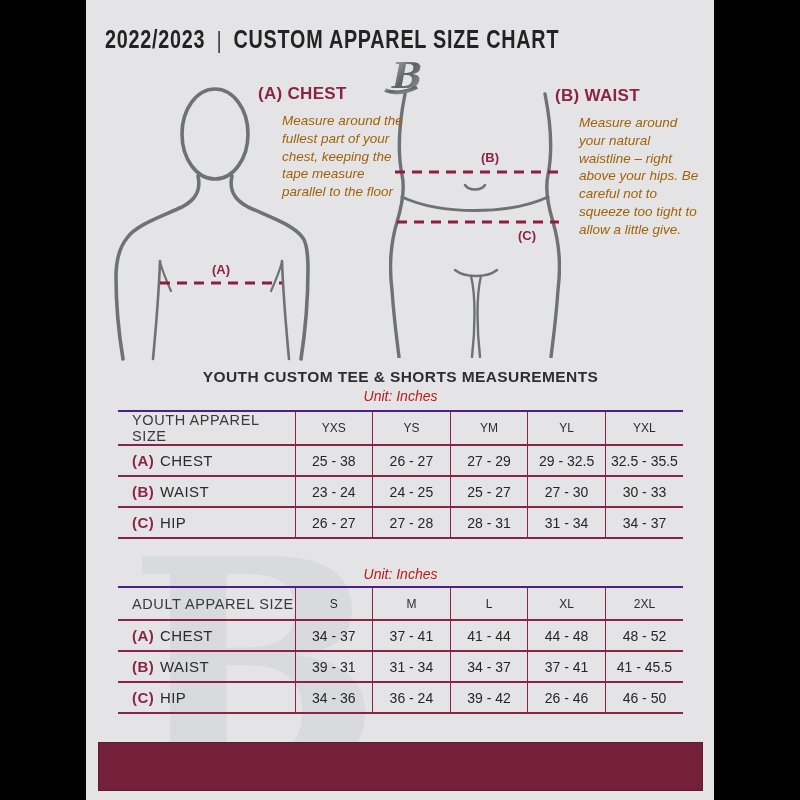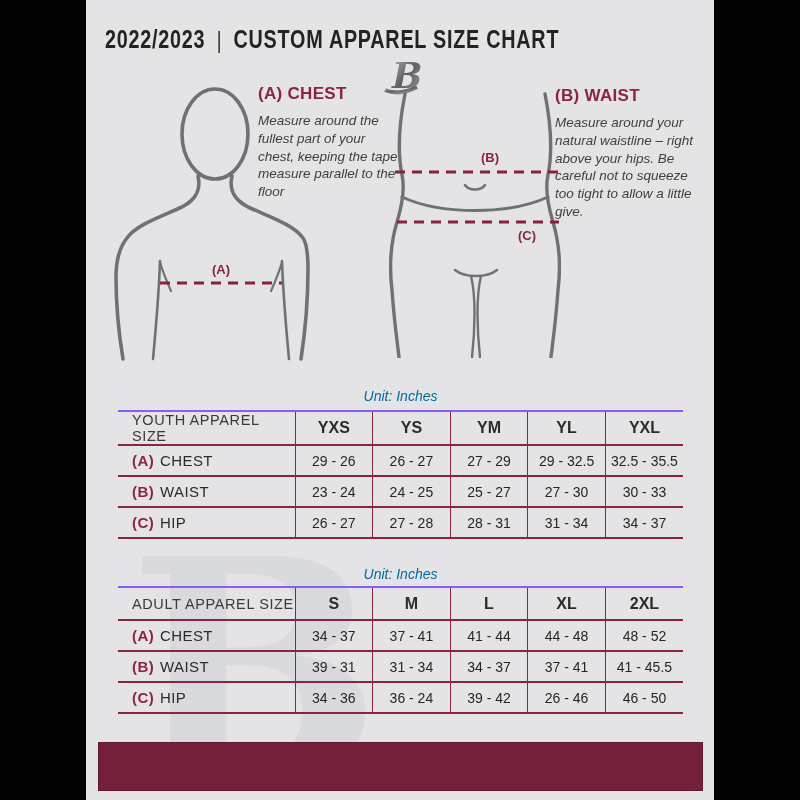--- a/index.html
+++ b/index.html
@@ -34,51 +34,51 @@
     letter-spacing: 1px; color: #232323;
   }
   .header-divider { font-weight: 400; font-size: 24px; color: #2e2e2e; }
   .brand-wrap { display: flex; align-items: center; gap: 9px; }
   
   .fig { position: absolute; z-index: 1; }
   .guide-block { position: absolute; z-index: 1; }
   .guide-heading { font-size: 17px; font-weight: bold; color: #8B2442; letter-spacing: .3px; }
   .guide-body {
     margin-top: 8px; font-size: 13.5px; font-style: italic;
-    color: #404040; line-height: 1.32; white-space: pre-line;
+    color: #a16207; line-height: 1.32; white-space: pre-line; margin-left: 24px;
   }
   .chest-block { left: 172px; top: 84px; width: 146px; }
   .waist-block { left: 469px; top: 86px; width: 147px; }
   .hips-block  { left: 469px; top: 220px; width: 154px; }
   
   .section-title {
     position: absolute; left: 32px; width: 565px; text-align: center;
     font-size: 15.5px; font-weight: bold; color: #2E2E2E; letter-spacing: .4px; z-index: 1;
   }
   .section-unit {
     position: absolute; left: 32px; width: 565px; text-align: center;
-    font-size: 14px; font-style: italic; color: #0369a1; z-index: 1;
+    font-size: 14px; font-style: italic; color: #b91c1c; z-index: 1;
   }
   .youth-title { top: 368px; } .youth-unit { top: 388px; }
   .adult-title { top: 546px; } .adult-unit { top: 566px; }
   
   .size-table {
     position: absolute; left: 32px; width: 565px;
     border-collapse: collapse; table-layout: fixed; z-index: 1;
   }
   .youth-table { top: 410px; }
   .adult-table { top: 586px; }
   .size-table col.first { width: 177px; }
   .size-table th, .size-table td {
-    border-top: 2px solid #8b5cf6; border-bottom: 2px solid #8B2442;
+    border-top: 2px solid #4c1d95; border-bottom: 2px solid #8B2442;
     height: 31px; vertical-align: middle;
   }
   .size-table thead th { height: 33px; }
   .size-table th:not(.c-first), .size-table td:not(.c-first) { border-left: 1.5px solid #8B2442; }
-  .size-table th.size-col { font-size: 16px; font-weight: bold; color: #2B2B2B; text-align: center; }
+  .size-table th.size-col { font-size: 12px; font-weight: normal; color: #2B2B2B; text-align: center; }
   .size-table th.c-first {
     text-align: left; padding-left: 14px; font-weight: 400;
     font-size: 14.5px; letter-spacing: .6px; color: #3A3A3A;
   }
   .size-table td.c-first {
     text-align: left; padding-left: 14px; font-size: 15px;
     letter-spacing: .4px; color: #2B2B2B;
   }
   .pfx { color: #8B2442; font-weight: bold; margin-right: 6px; }
   .size-table td.val { text-align: center; font-size: 14px; color: #262626; }
@@ -151,20 +151,21 @@
     <div class="guide-heading">(A) CHEST</div>
     <div class="guide-body">Measure around the fullest part of your chest, keeping the tape measure parallel to the floor</div>
   </div>
   <div class="guide-block waist-block">
     <div class="guide-heading">(B) WAIST</div>
     <div class="guide-body">Measure around your natural waistline – right above your hips. Be careful not to squeeze too tight to allow a little give.</div>
   </div>
   <div class="guide-block hips-block">
   </div>
 
+  <div class="section-title youth-title">YOUTH CUSTOM TEE &amp; SHORTS MEASUREMENTS</div>
   <div class="section-unit youth-unit">Unit: Inches</div>
   <table class="size-table youth-table">
     <colgroup>
         <col class="first">
         <col>
         <col>
         <col>
         <col>
         <col>
       </colgroup>
@@ -174,21 +175,21 @@
         <th class="size-col">YXS</th>
         <th class="size-col">YS</th>
         <th class="size-col">YM</th>
         <th class="size-col">YL</th>
         <th class="size-col">YXL</th>
       </tr>
     </thead>
     <tbody>
       <tr>
         <td class="c-first"><span class="pfx">(A)</span><span>CHEST</span></td>
-        <td class="val">29 - 26</td>
+        <td class="val">25 - 38</td>
         <td class="val">26 - 27</td>
         <td class="val">27 - 29</td>
         <td class="val">29 - 32.5</td>
         <td class="val">32.5 - 35.5</td>
       </tr>
       <tr>
         <td class="c-first"><span class="pfx">(B)</span><span>WAIST</span></td>
         <td class="val">23 - 24</td>
         <td class="val">24 - 25</td>
         <td class="val">25 - 27</td>

